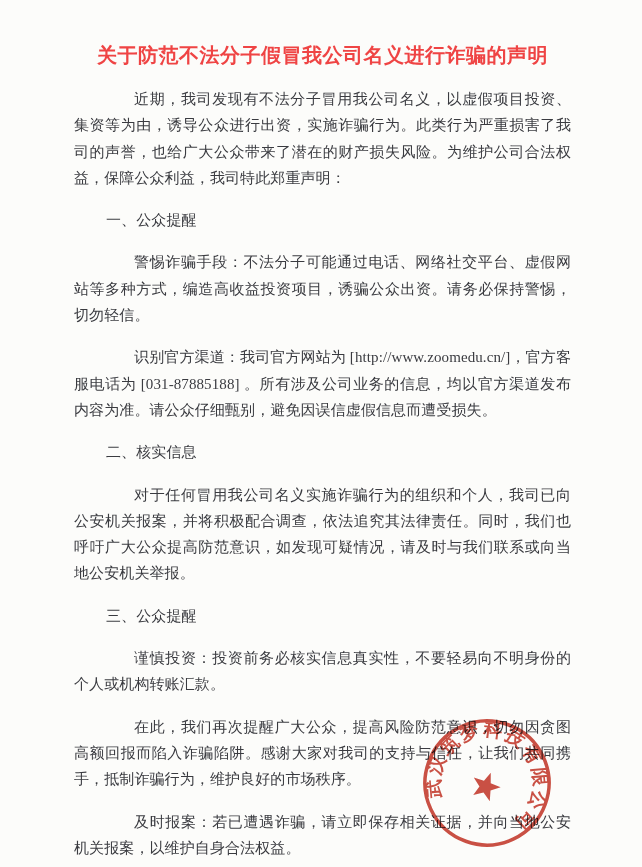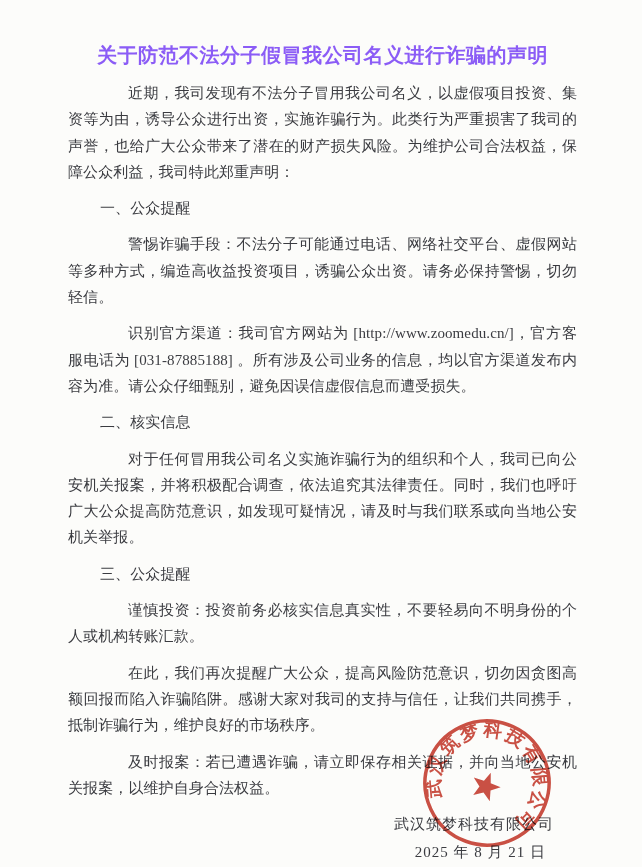--- a/index.html
+++ b/index.html
@@ -13,26 +13,26 @@
     color: #3a3b40;
     box-sizing: border-box;
     padding: 40px 55px 0 58px;
     overflow: hidden;
   }
   .title {
     font-size: 20px;
     font-weight: 700;
     line-height: 30px;
     text-align: center;
-    color: #8b5cf6;
+    color: #ef4444;
     letter-spacing: 0.5px;
     margin: 0 0 2px 0;
   }
   .para, .heading {
-    margin: 10px;
+    margin: 16px;
     font-size: 15px;
     line-height: 26.3px;
     letter-spacing: 0.1px;
     text-align: justify;
   }
   .para { text-indent: 60px; }
   .heading { text-indent: 32px; }
   .signature { text-align: right; margin-top: 1px; }
   .sig-company {
     font-size: 15px;

